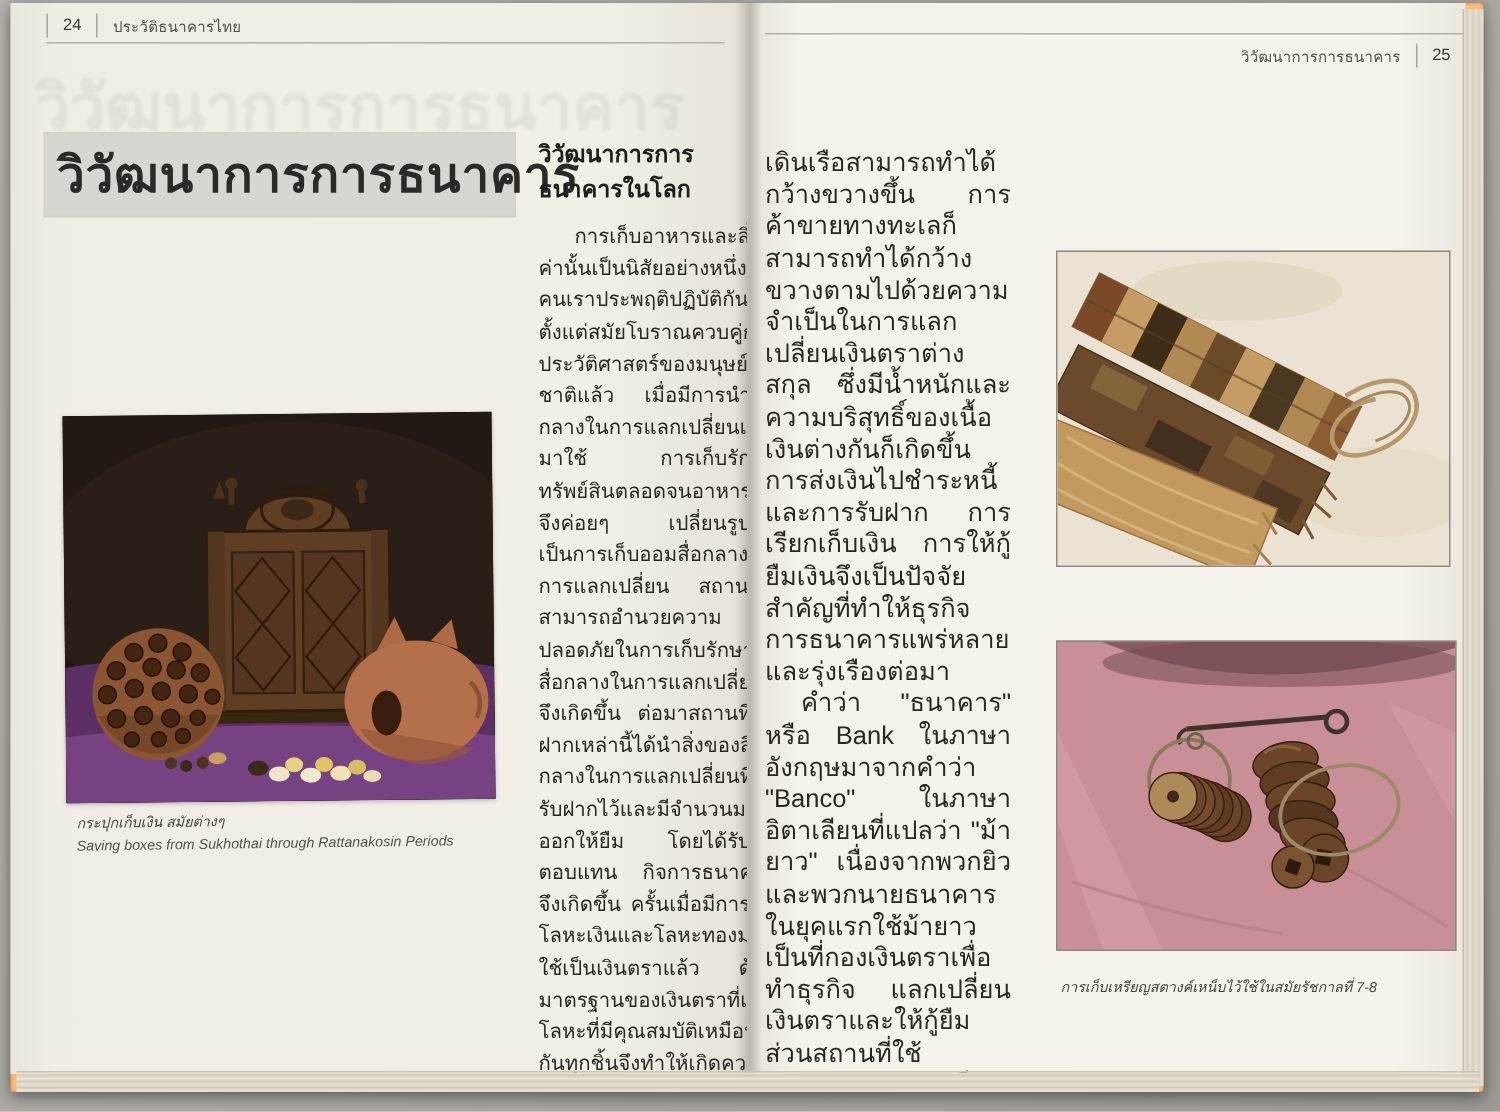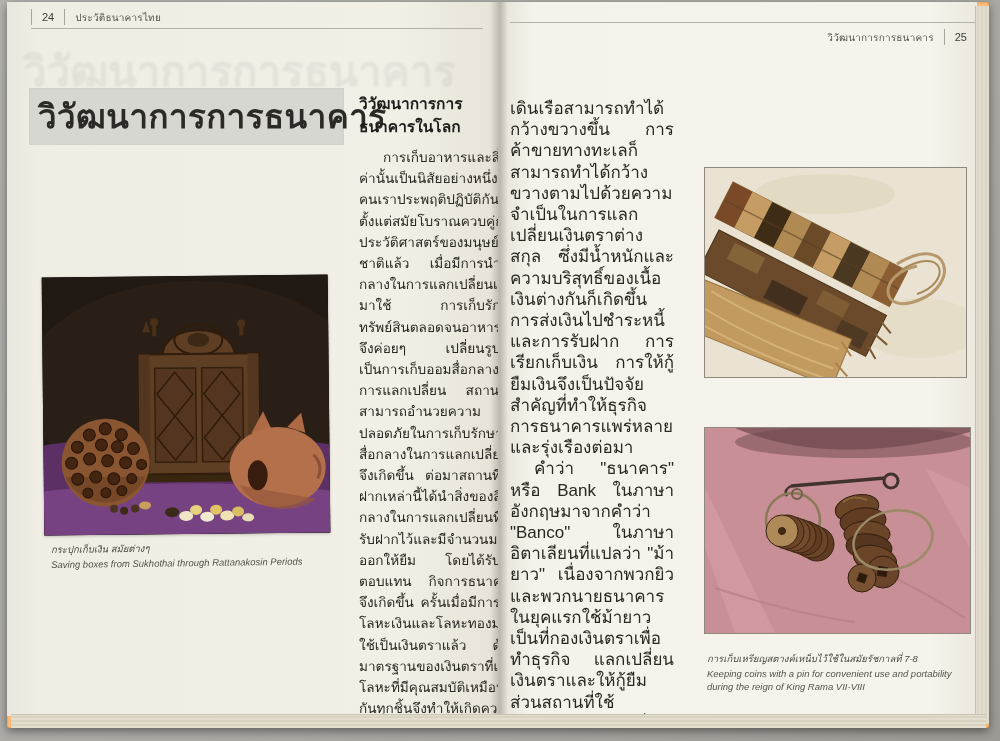--- a/index.html
+++ b/index.html
@@ -282,21 +282,20 @@
             <circle cx="157" cy="150" r="14" fill="#7a5432"></circle>
             <rect x="153" y="146" width="8" height="8" fill="#2e1a0a" transform="rotate(20 157 150)"></rect>
             <path d="M138,74 q10,-8 24,-2" stroke="#8a6438" stroke-width="2" fill="none"></path>
           </g>
 
           <ellipse cx="188" cy="112" rx="40" ry="29" fill="none" stroke="#9a8a66" stroke-width="2.5" transform="rotate(-14 188 112)"></ellipse>
         </svg>
       </div>
       <div class="cap cap2">
         <span class="th">การเก็บเหรียญสตางค์เหน็บไว้ใช้ในสมัยรัชกาลที่ 7-8</span>
-        <span class="en">Keeping coins with a pin for convenient use and portability during the reign of King Rama VII-VIII</span>
       </div>
     </div>
   </div>
 
   <div class="spine"></div>
   <div class="fore-edge"></div>
   <div class="bottom-edge"></div>
 </div>
 
 </body></html>

